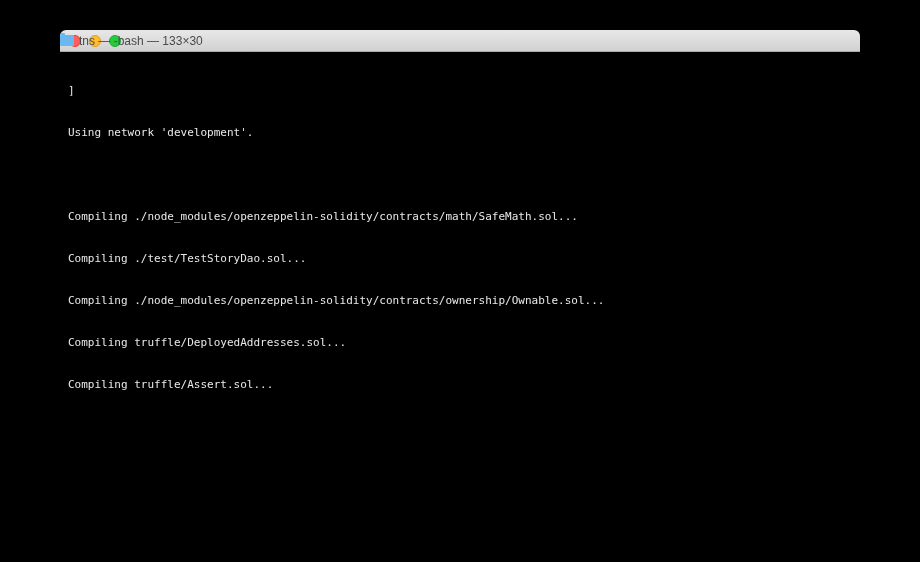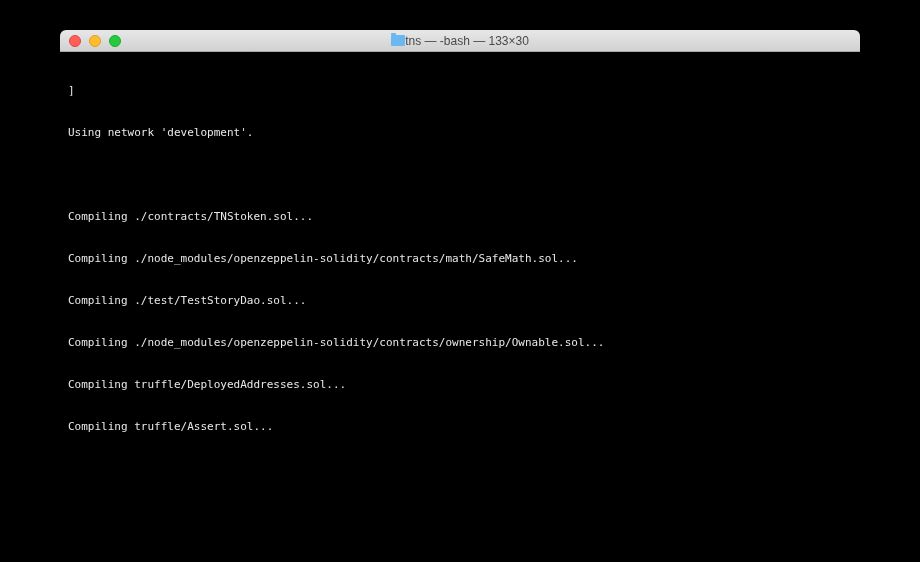--- a/index.html
+++ b/index.html
@@ -45,21 +45,21 @@
     .title-center {
       position: absolute;
       left: 0; right: 0;
       text-align: center;
       font-family: -apple-system, "Helvetica Neue", sans-serif;
       font-size: 12px;
       color: #4a4a4a;
       pointer-events: none;
       display: flex;
       align-items: center;
-      justify-content: center;
+      gap: 5px;
     }
     .folder-icon {
       display: inline-block;
       width: 14px;
       height: 11px;
       background: #6bb7f0;
       border-radius: 1px;
       position: relative;
     }
     .folder-icon::before {
@@ -100,21 +100,20 @@
       <span>tns — -bash — 133×30</span>
     </div>
   </div>
 
   <div class="terminal">
     <div class="br-line">
       <span>]</span>
     </div>
     <div class="line">Using network 'development'.</div>
     <div class="spacer"></div>
-    <div class="line">Compiling ./contracts/TNStoken.sol...</div>
     <div class="line">Compiling ./node_modules/openzeppelin-solidity/contracts/math/SafeMath.sol...</div>
     <div class="line">Compiling ./test/TestStoryDao.sol...</div>
     <div class="line">Compiling ./node_modules/openzeppelin-solidity/contracts/ownership/Ownable.sol...</div>
     <div class="line">Compiling truffle/DeployedAddresses.sol...</div>
     <div class="line">Compiling truffle/Assert.sol...</div>
     <div class="spacer"></div>
     <div class="spacer"></div>
     
     
     

